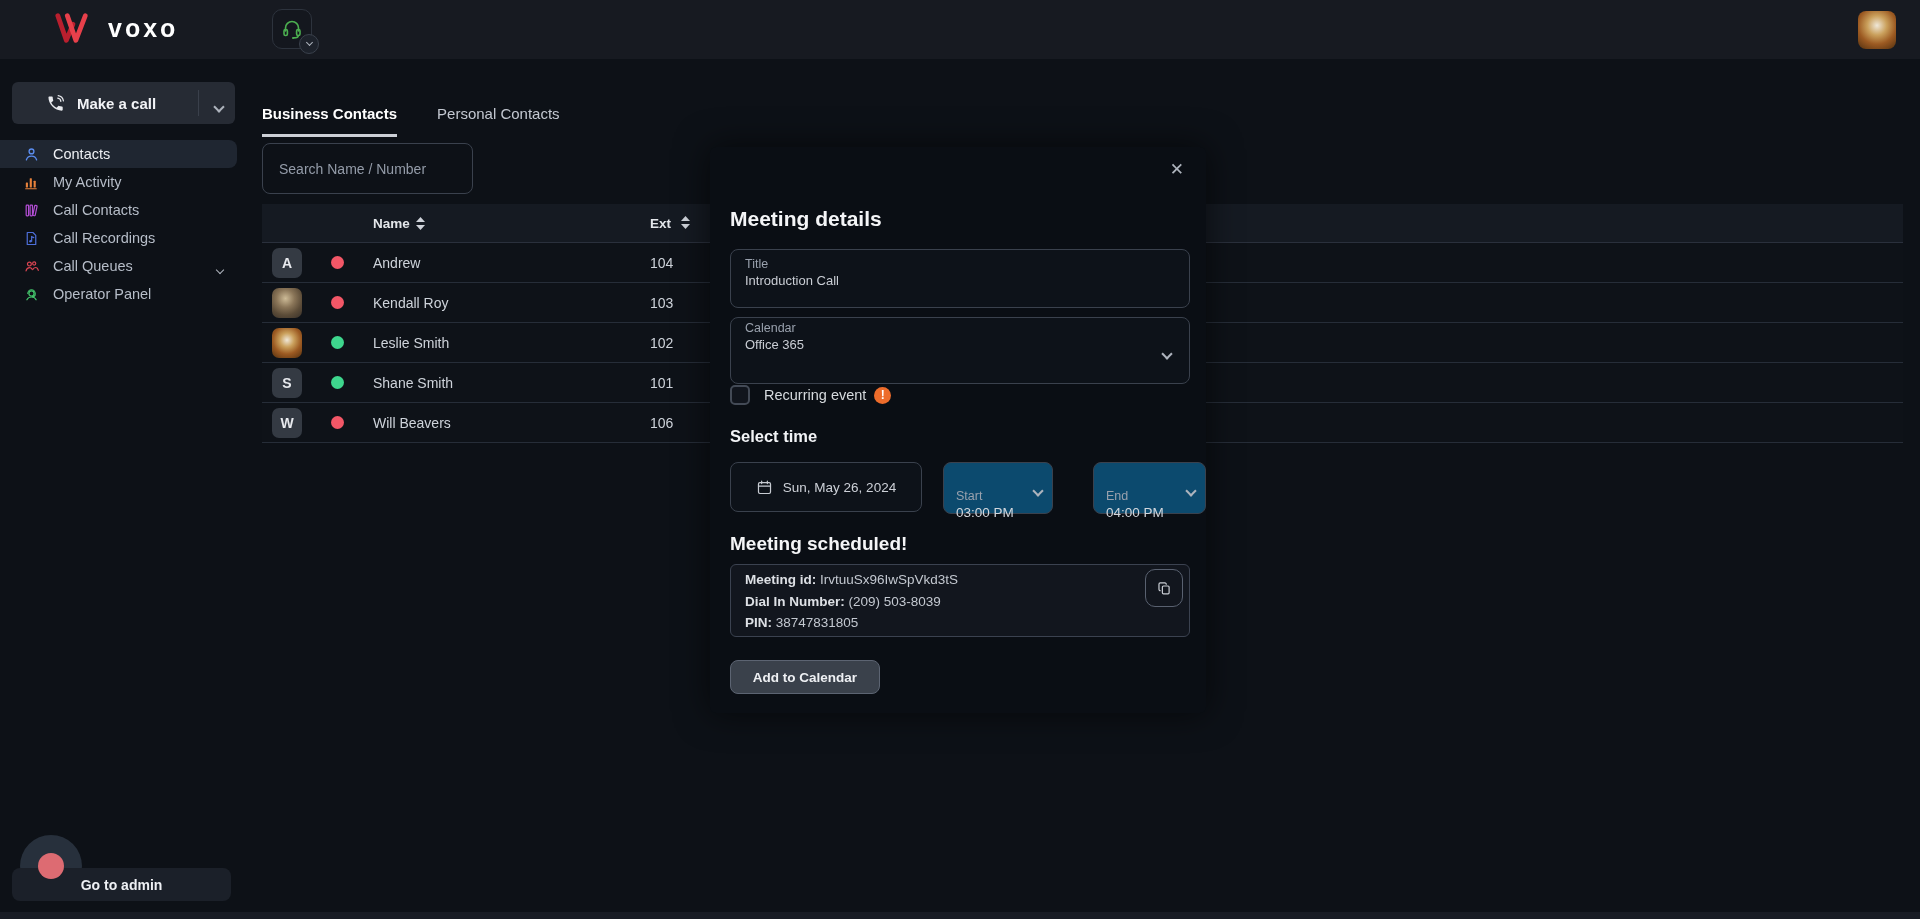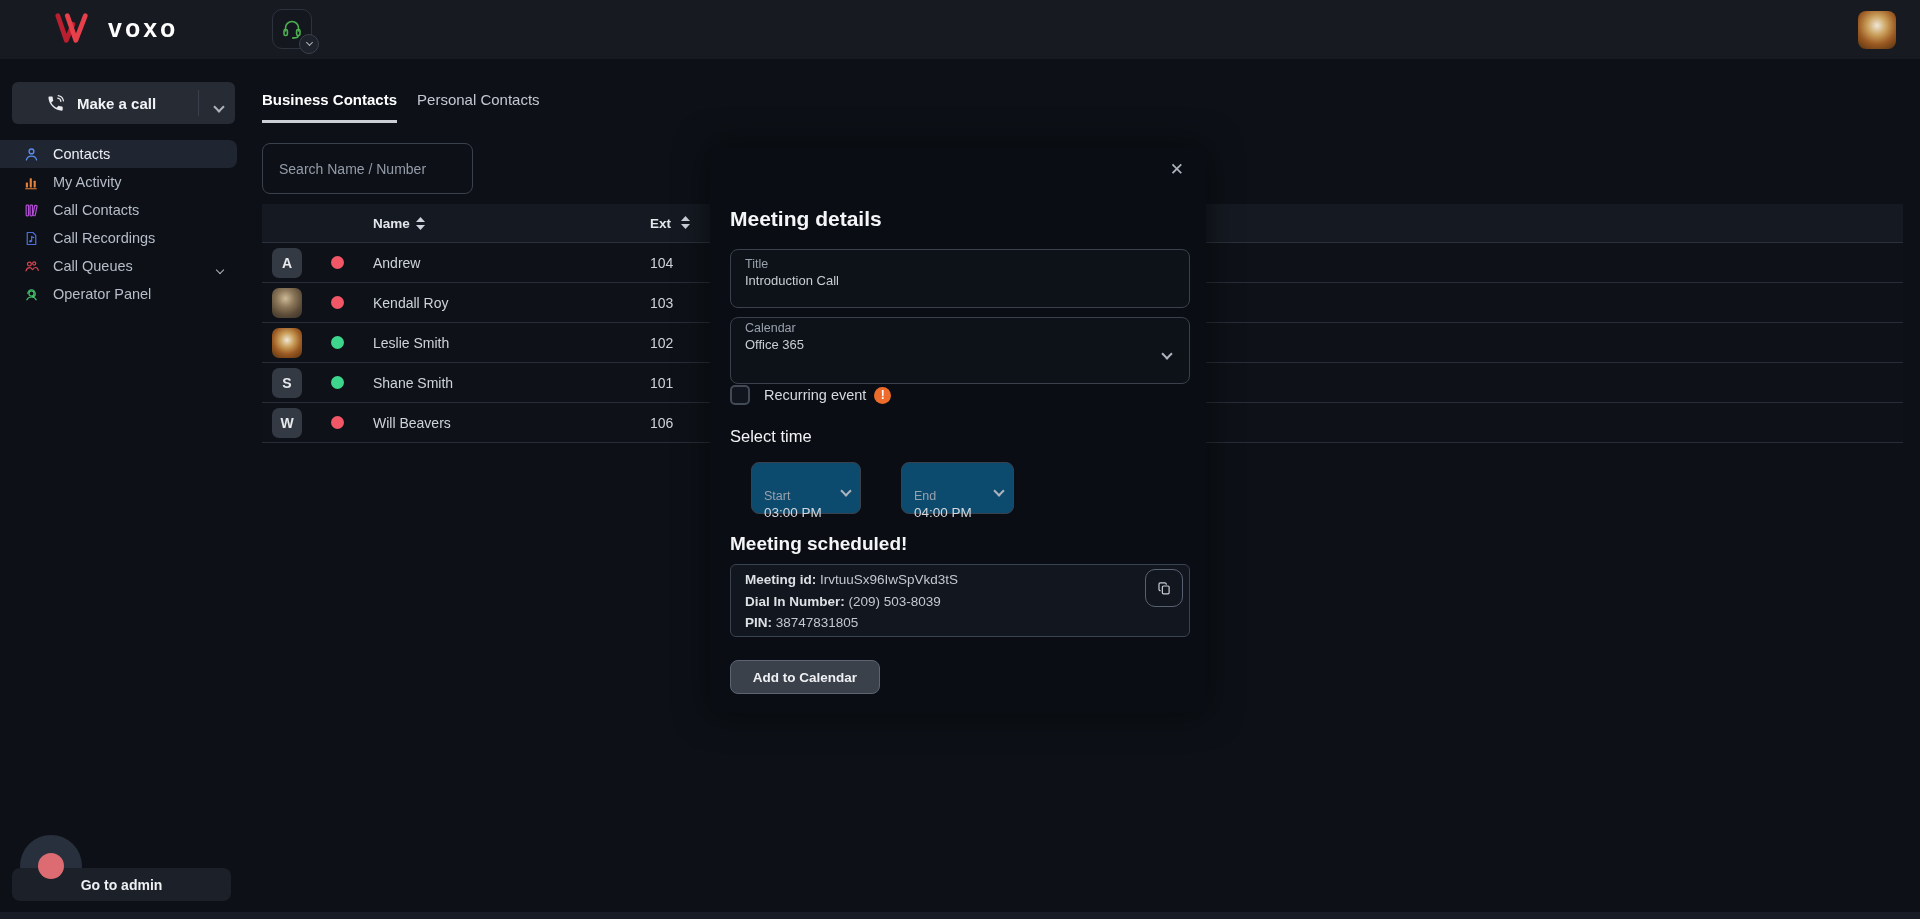--- a/index.html
+++ b/index.html
@@ -32,21 +32,21 @@
     border-radius:0 8px 8px 0; color:#b6bdc8; font-size:14.5px; cursor:pointer; position:relative; }
   .nav-item.active { background:#1f2631; color:#eef0f4; }
   .nav-item .nicon { width:18px; height:18px; margin-right:13px; display:flex; align-items:center; justify-content:center; }
   .nav-item .nav-chev { position:absolute; right:14px; top:50%; margin-top:-6px; }
   .nav-chev .chev { width:6px; height:6px; border-width:1.5px; }
   .admin-circle { position:absolute; left:20px; top:835px; width:62px; height:62px; border-radius:50%; background:#27303c; z-index:1; cursor:pointer; }
   .admin-btn { position:absolute; left:12px; top:868px; width:219px; height:33px; background:#1b2029; border-radius:8px;
     color:#eef0f4; font-weight:bold; font-size:14px; display:flex; align-items:center; justify-content:center; z-index:2; cursor:pointer; }
   .admin-dot { position:absolute; left:38px; top:853px; width:26px; height:26px; border-radius:50%; background:#dd6b72; z-index:3; }
   
-  .tabs { position:absolute; left:262px; top:91px; display:flex; gap:20px; }
+  .tabs { position:absolute; left:262px; top:105px; display:flex; gap:40px; }
   .tab { font-size:15px; color:#c3c8d1; padding-bottom:12px; cursor:pointer; }
   .tab.active { color:#ffffff; font-weight:bold; border-bottom:3px solid #ccd0d6; }
   .search-input { position:absolute; left:262px; top:143px; width:211px; height:51px;
     background:transparent; border:1px solid #3a414d; border-radius:8px; color:#e5e7eb;
     padding:0 16px; font-size:14px; font-family:"Liberation Sans", sans-serif; outline:none; }
   .search-input::placeholder { color:#949ca9; }
   .ctable { position:absolute; left:262px; top:204px; width:1641px; }
   .thead, .trow { display:grid; grid-template-columns:40px 50px 276px 130px 1fr; align-items:center; padding-left:10px; }
   .thead { height:39px; background:#151a22; border-bottom:1px solid #2a303c; font-weight:bold; font-size:13.5px; color:#e3e6ea; }
   .trow { height:40px; background:#0e1218; border-bottom:1px solid #262d38; font-size:14px; color:#ced3da; cursor:pointer; }
@@ -69,21 +69,21 @@
   .f-title { top:102px; height:59px; }
   .f-cal { top:170px; height:67px; padding-top:2px; }
   .field .lbl { font-size:12.5px; color:#99a1ad; line-height:16px; }
   .field .val { font-size:13px;  color:#c9cdd4; line-height:18px; }
   .field .chevpos { position:absolute; right:18px; top:50%; margin-top:-7px; }
   .check-row { position:absolute; left:20px; top:238px; display:flex; align-items:center; }
   .checkbox { width:20px; height:20px; border:2px solid #434a56; border-radius:5px; background:#11151d; cursor:pointer; }
   .check-label { margin-left:14px; font-size:14.5px; color:#d6dade; }
   .warn { width:17px; height:17px; border-radius:50%; background:#ed6c2b; color:#fff; font-weight:bold;
     font-size:12px; display:flex; align-items:center; justify-content:center; margin-left:8px; }
-  .st-head { position:absolute; left:20px; top:280px; font-size:16.5px; font-weight:normal; color:#f2f3f6; }
+  .st-head { position:absolute; left:20px; top:280px; font-size:16.5px; font-weight:bold; color:#f2f3f6; }
   .time-row { position:absolute; left:20px; top:315px; display:flex; }
   .date-btn { width:192px; height:50px; border:1px solid #3a414d; border-radius:8px; background:#0d1219;
     display:flex; align-items:center; justify-content:center; gap:10px; font-size:13.5px; color:#cdd1d8; cursor:pointer; }
   .time-sel { height:50px; border:1px solid #3a414d; border-radius:8px; background:#0c4a6e;
     padding:25px 12px; position:relative; cursor:pointer; }
   .ts-start { width:110px; margin-left:21px; } .ts-end { width:113px; margin-left:40px; }
   .time-sel .lbl { font-size:12.5px; color:#99a1ad; line-height:16px; }
   .time-sel .val { font-size:13.5px; color:#d3d7dd; line-height:18px; }
   .time-sel .chevpos { position:absolute; right:10px; top:50%; margin-top:-7px; }
   .sched-head { position:absolute; left:20px; top:386px; font-size:19px; font-weight:bold; color:#f4f5f7; }
@@ -331,20 +331,30 @@
 
   <div class="check-row">
     <div class="checkbox"></div>
     <span class="check-label">Recurring event</span>
     <span class="warn">!</span>
   </div>
 
   <div class="st-head">Select time</div>
 
   <div class="time-row">
+    <div class="date-btn">
+      <span style="display:flex;">
+        <svg width="17" height="17" viewBox="0 0 24 24" fill="none" stroke="#c8ccd3" stroke-width="1.7" stroke-linecap="round">
+          <rect x="3.5" y="5" width="17" height="15.5" rx="2"></rect>
+            <path d="M3.5 10h17"></path>
+            <path d="M8 3v3.5M16 3v3.5"></path>
+        </svg>
+      </span>
+      <span>Sun, May 26, 2024</span>
+    </div>
     <div class="time-sel ts-start">
       <div class="lbl">Start</div>
       <div class="val">03:00 PM</div>
       <span class="chevpos"><span class="chev"></span></span>
     </div>
     <div class="time-sel ts-end">
       <div class="lbl">End</div>
       <div class="val">04:00 PM</div>
       <span class="chevpos"><span class="chev"></span></span>
     </div>

